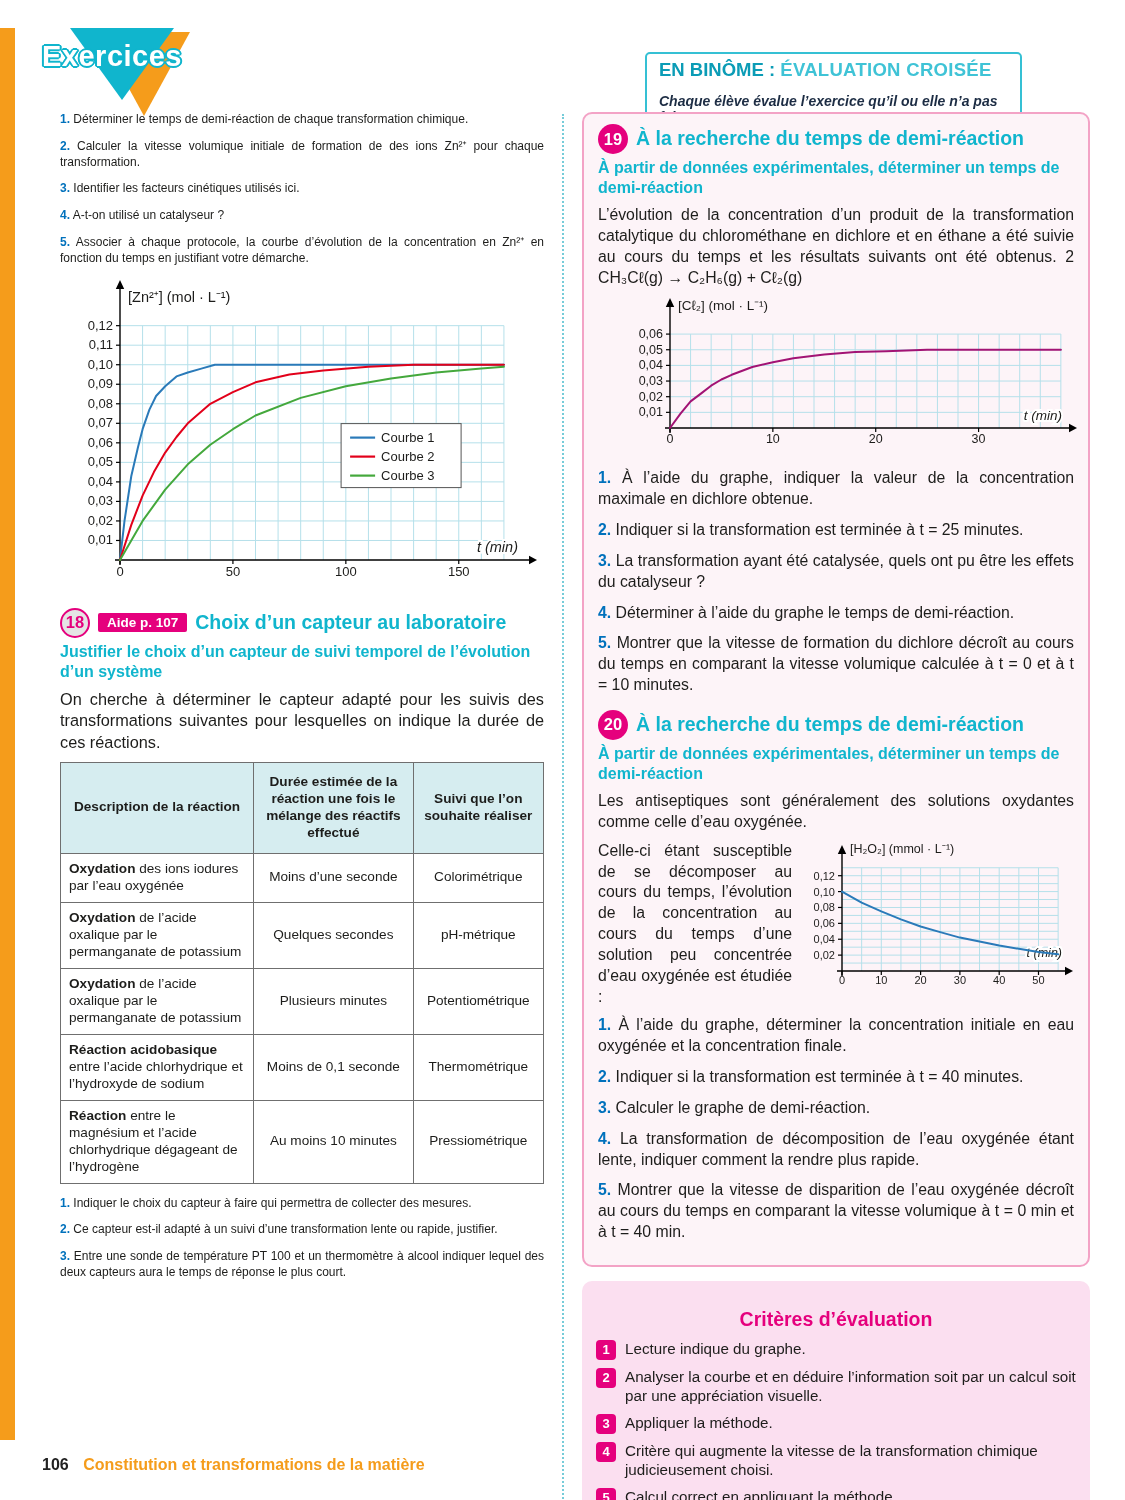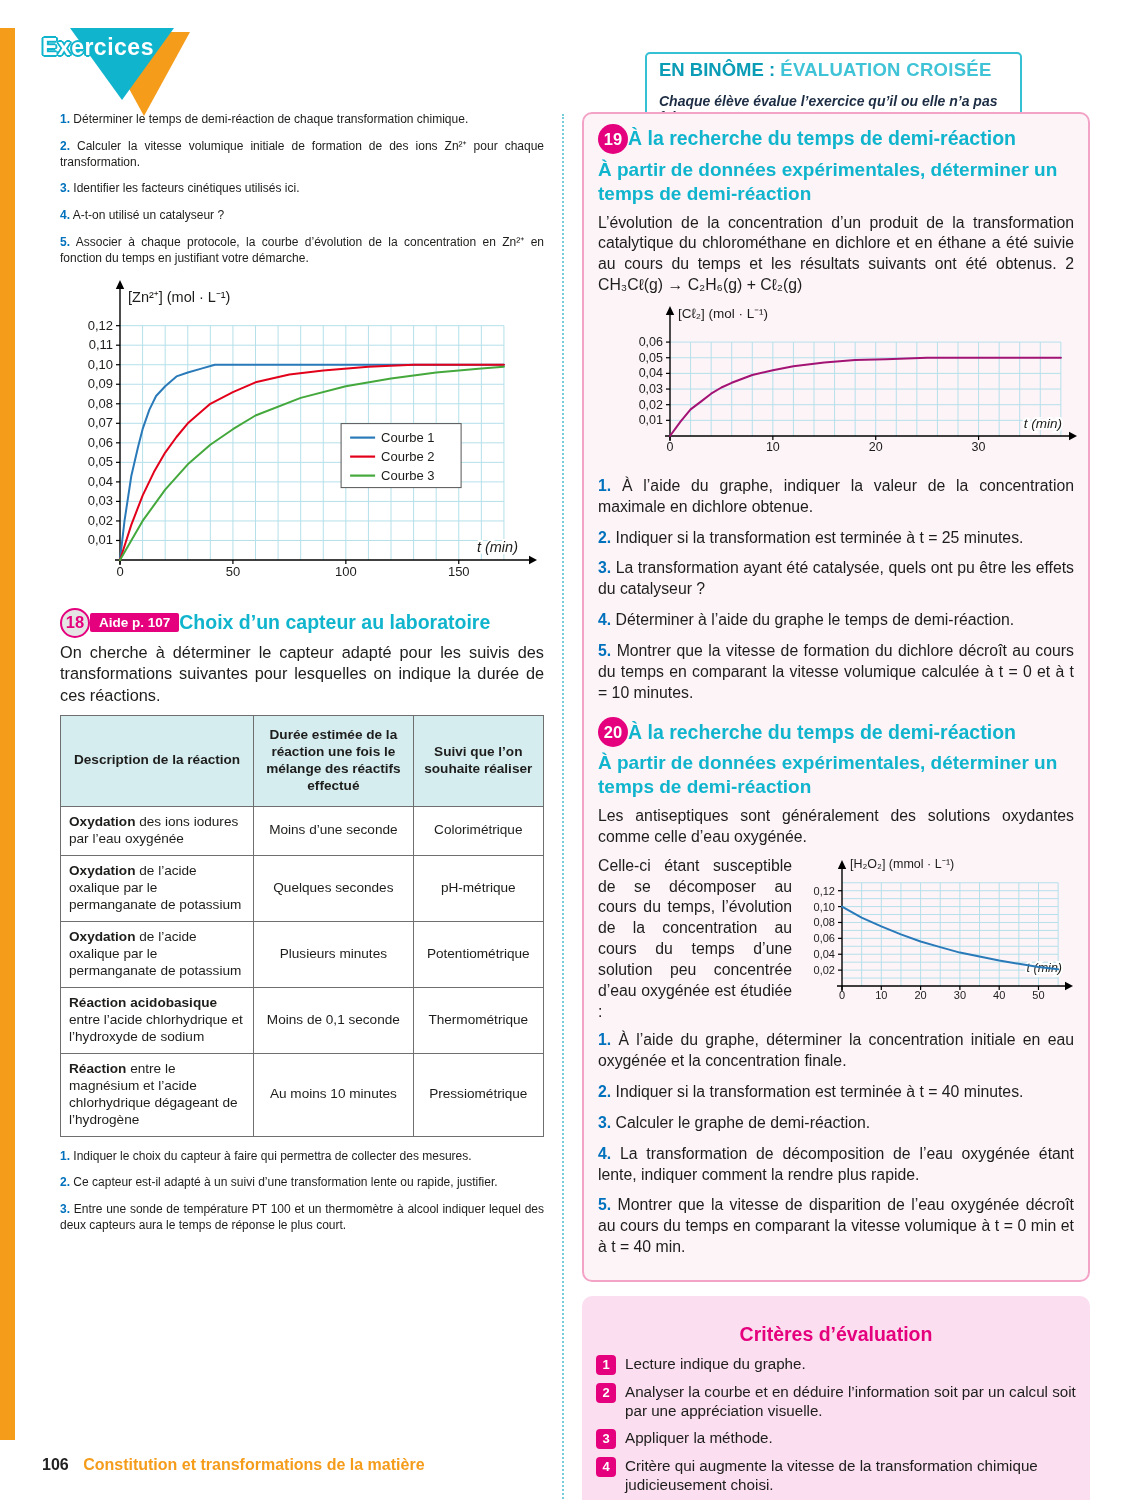--- a/index.html
+++ b/index.html
@@ -13,21 +13,21 @@
        font-family:"Liberation Sans",sans-serif;overflow:hidden;}
 
   
   .orange-bar{position:absolute;left:0;top:28px;width:15px;height:1412px;background:var(--orange);}
 
   
   .ex-badge{position:absolute;left:40px;top:24px;width:220px;height:110px;}
   .tri{position:absolute;width:0;height:0;}
   .tri-orange{left:58px;top:8px;border-left:46px solid transparent;border-right:46px solid transparent;border-top:84px solid var(--orange);}
   .tri-teal{left:30px;top:4px;border-left:52px solid transparent;border-right:52px solid transparent;border-top:72px solid var(--teal);}
-  .ex-badge-text{position:absolute;left:2px;top:10px;font-size:23px;font-weight:bold;color:#fff;letter-spacing:.5px;
+  .ex-badge-text{position:absolute;left:2px;top:16px;font-size:29px;font-weight:bold;color:#fff;letter-spacing:.5px;
     text-shadow:-2px 0 var(--teal),2px 0 var(--teal),0 -2px var(--teal),0 2px var(--teal),
                 -1.4px -1.4px var(--teal),1.4px -1.4px var(--teal),-1.4px 1.4px var(--teal),1.4px 1.4px var(--teal);}
 
   
   .binome-box{position:absolute;left:645px;top:52px;width:377px;border:2px solid #35c0d4;border-radius:5px;
     background:#fff;padding:5px 12px 6px;}
   .binome-line1{font-size:18.5px;white-space:nowrap;}
   .binome-label{color:var(--teal-dark);font-weight:bold;}
   .binome-title{color:#3fc3d6;font-weight:bold;letter-spacing:.3px;}
   .binome-sub{font-size:14px;font-style:italic;font-weight:bold;text-align:left;margin-top:12px;color:#1d2d44;}
@@ -39,28 +39,28 @@
   .col-right{flex:1;min-width:0;}
 
   
   .q{margin:0 0 11px;text-align:justify;font-size:12px;line-height:1.32;}
   .col-right .q{font-size:15.8px;margin:0 0 10px;}
   .qnum{color:var(--blue);font-weight:bold;}
   .body-text{margin:0 0 8px;text-align:justify;font-size:16.3px;line-height:1.33;}
   .col-right .body-text{font-size:15.8px;line-height:1.32;}
 
   
-  .ex-header{display:flex;align-items:center;margin:14px 0 4px;}
+  .ex-header{display:flex;align-items:center;gap:8px;margin:14px 0 4px;}
   .ex-num-outline{width:30px;height:30px;border-radius:50%;border:2.5px solid var(--pink);color:var(--pink);
     font-weight:bold;font-size:16.5px;display:inline-flex;align-items:center;justify-content:center;flex:none;background:#e5e5e5;}
   .ex-num-filled{width:30px;height:30px;border-radius:50%;background:var(--pink);color:#fff;
     font-weight:bold;font-size:16.5px;display:inline-flex;align-items:center;justify-content:center;flex:none;}
   .aide-badge{background:var(--pink);color:#fff;border-radius:2px;padding:2px 9px;font-size:13.5px;font-weight:bold;flex:none;}
   .ex-title{color:var(--teal);font-size:19.5px;font-weight:bold;margin:0;line-height:1.1;}
-  .ex-subtitle{color:var(--teal);font-weight:bold;font-size:19px;line-height:1.25;margin:0 0 7px;}
+  .ex-subtitle{color:var(--teal);font-weight:bold;font-size:16px;line-height:1.25;margin:0 0 7px;}
 
   
   .chart{display:block;}
   .chart svg text{font-family:"Liberation Sans",sans-serif;}
   #chart-zn{margin:4px 0 6px 8px;}
   #chart-cl2{margin:4px 0 8px 22px;}
   #chart-h2o2{float:right;margin:2px 0 6px 10px;}
 
   
   .sensor-table{width:100%;border-collapse:collapse;margin:6px 0 12px;}
@@ -193,20 +193,21 @@
           <text x="313.1" y="183.10000000000002" fill="#1d1d1b" font-size="13">Courbe 2</text>
           <line x1="282.1" y1="197.60000000000002" x2="307.1" y2="197.60000000000002" stroke="#44a83c" stroke-width="2.2"></line>
           <text x="313.1" y="202.10000000000002" fill="#1d1d1b" font-size="13">Courbe 3</text>
         </svg></div>
 
     <div class="ex-header">
       <span class="ex-num-outline">18</span>
       <span class="aide-badge">Aide p. 107</span>
       <h2 class="ex-title">Choix d’un capteur au laboratoire</h2>
     </div>
+    <p class="ex-subtitle">Justifier le choix d’un capteur de suivi temporel de l’évolution d’un système</p>
     <p class="body-text">On cherche à déterminer le capteur adapté pour les suivis des transformations suivantes pour lesquelles on indique la durée de ces réactions.</p>
 
     <table class="sensor-table">
       <thead>
         <tr>
           <th class="c1">Description de la réaction</th>
           <th class="c2">Durée estimée de la réaction une fois le mélange des réactifs effectué</th>
           <th class="c3">Suivi que l’on souhaite réaliser</th>
         </tr>
       </thead>

